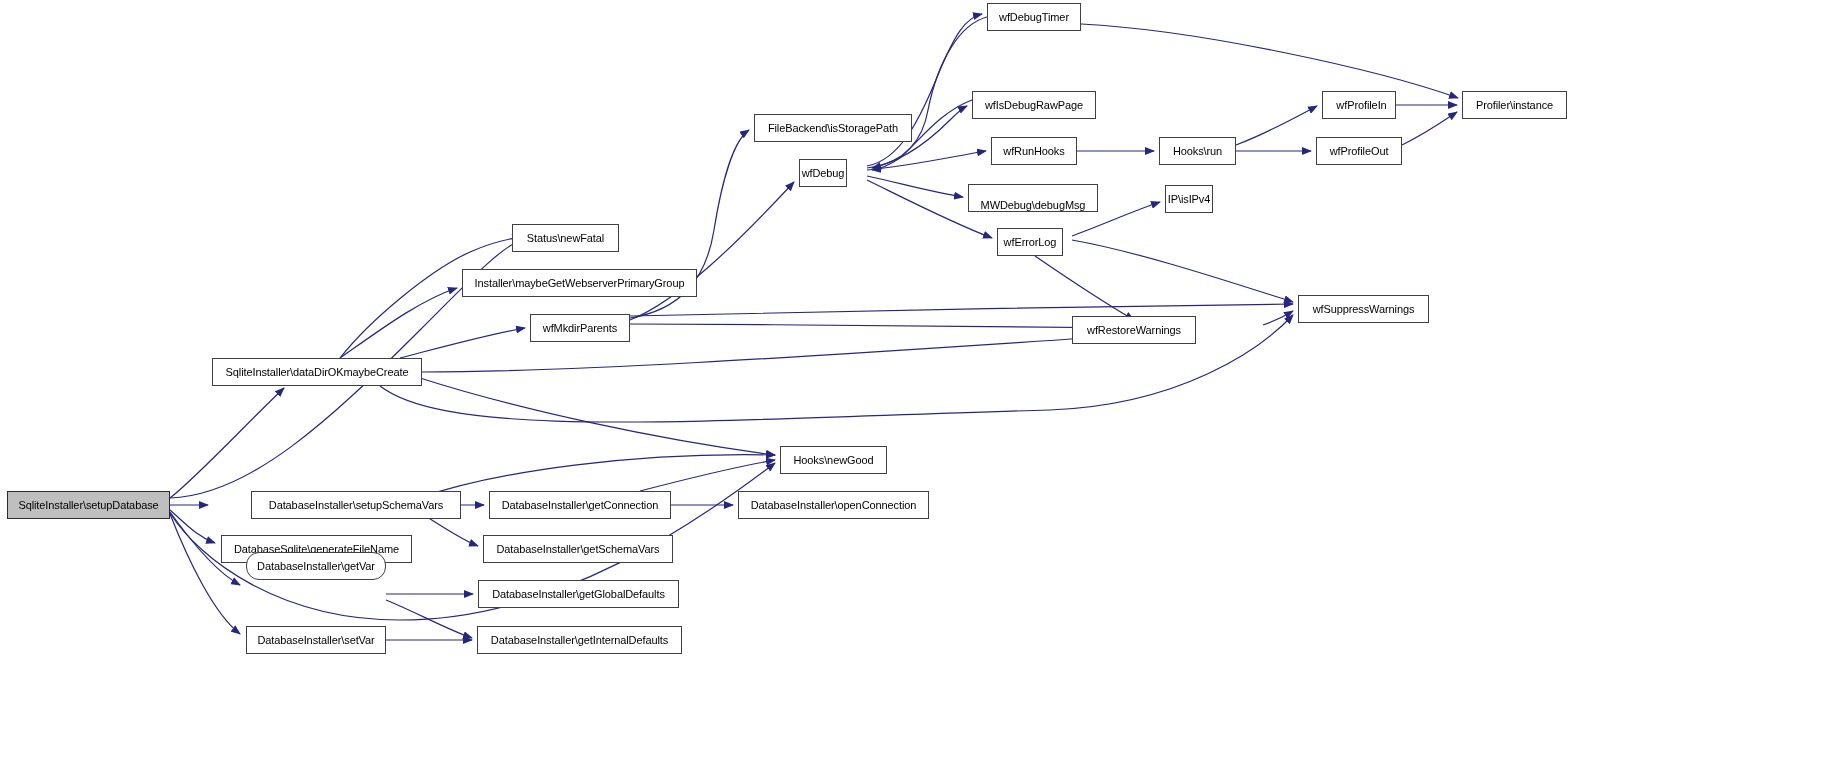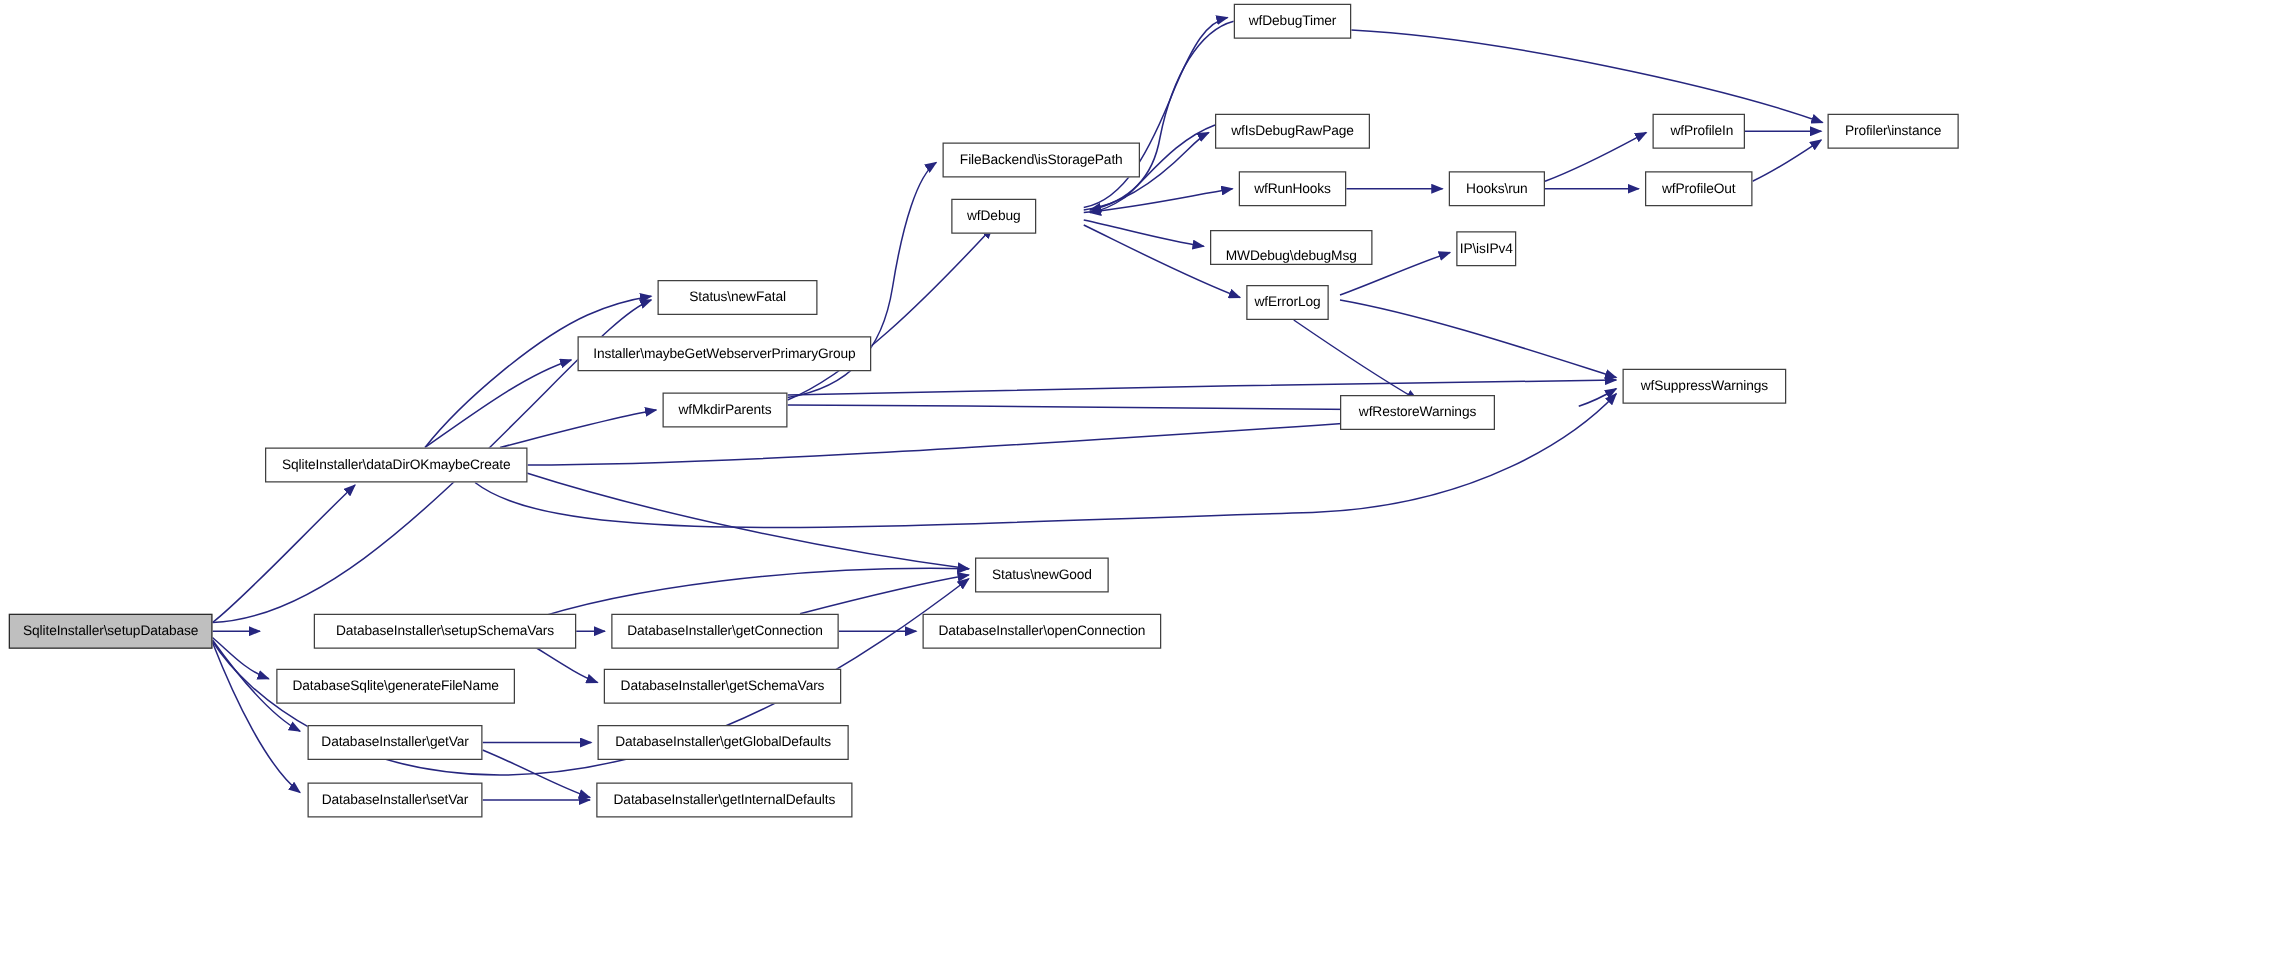--- a/index.html
+++ b/index.html
@@ -107,33 +107,33 @@
         <path d="M386,640 L472,640" fill="none" stroke="#26267f" stroke-width="1.2" marker-end="url(#arrow)"></path>
       </g>
   </svg>
   <div id="nodes-group">
       <div class="node root" style="left: 7px; top: 491px; width: 163px;">
         <span class="node-label">SqliteInstaller\setupDatabase</span>
       </div>
       <div class="node" style="left: 212px; top: 358px; width: 210px;">
         <span class="node-label">SqliteInstaller\dataDirOKmaybeCreate</span>
       </div>
-      <div class="node" style="left: 526px; top: 224px; width: 128px;">
+      <div class="node" style="left: 512px; top: 224px; width: 107px;">
         <span class="node-label">Status\newFatal</span>
       </div>
       <div class="node" style="left: 462px; top: 269px; width: 235px;">
         <span class="node-label">Installer\maybeGetWebserverPrimaryGroup</span>
       </div>
       <div class="node" style="left: 530px; top: 314px; width: 100px;">
         <span class="node-label">wfMkdirParents</span>
       </div>
       <div class="node" style="left: 754px; top: 114px; width: 158px;">
         <span class="node-label">FileBackend\isStoragePath</span>
       </div>
-      <div class="node" style="left: 761px; top: 159px; width: 68px;">
+      <div class="node" style="left: 799px; top: 159px; width: 48px;">
         <span class="node-label">wfDebug</span>
       </div>
       <div class="node" style="left: 987px; top: 3px; width: 94px;">
         <span class="node-label">wfDebugTimer</span>
       </div>
       <div class="node" style="left: 972px; top: 91px; width: 124px;">
         <span class="node-label">wfIsDebugRawPage</span>
       </div>
       <div class="node" style="left: 991px; top: 137px; width: 86px;">
         <span class="node-label">wfRunHooks</span>
@@ -159,38 +159,38 @@
       <div class="node" style="left: 1462px; top: 91px; width: 105px;">
         <span class="node-label">Profiler\instance</span>
       </div>
       <div class="node" style="left: 1298px; top: 295px; width: 131px;">
         <span class="node-label">wfSuppressWarnings</span>
       </div>
       <div class="node" style="left: 1072px; top: 316px; width: 124px;">
         <span class="node-label">wfRestoreWarnings</span>
       </div>
       <div class="node" style="left: 780px; top: 446px; width: 107px;">
-        <span class="node-label">Status\newGood</span>
+        <span class="node-label">Hooks\newGood</span>
       </div>
       <div class="node" style="left: 214px; top: 491px; width: 210px; margin-left: 37px;">
         <span class="node-label">DatabaseInstaller\setupSchemaVars</span>
       </div>
       <div class="node" style="left: 489px; top: 491px; width: 182px;">
         <span class="node-label">DatabaseInstaller\getConnection</span>
       </div>
       <div class="node" style="left: 738px; top: 491px; width: 191px;">
         <span class="node-label">DatabaseInstaller\openConnection</span>
       </div>
       <div class="node" style="left: 221px; top: 535px; width: 191px;">
         <span class="node-label">DatabaseSqlite\generateFileName</span>
       </div>
       <div class="node" style="left: 483px; top: 535px; width: 190px;">
         <span class="node-label">DatabaseInstaller\getSchemaVars</span>
       </div>
-      <div class="node" style="left: 246px; top: 580px; width: 140px;">
+      <div class="node" style="left: 246px; top: 552px; width: 140px; border-radius: 13px;">
         <span class="node-label">DatabaseInstaller\getVar</span>
       </div>
       <div class="node" style="left: 478px; top: 580px; width: 201px;">
         <span class="node-label">DatabaseInstaller\getGlobalDefaults</span>
       </div>
       <div class="node" style="left: 246px; top: 626px; width: 140px;">
         <span class="node-label">DatabaseInstaller\setVar</span>
       </div>
       <div class="node" style="left: 477px; top: 626px; width: 205px;">
         <span class="node-label">DatabaseInstaller\getInternalDefaults</span>

